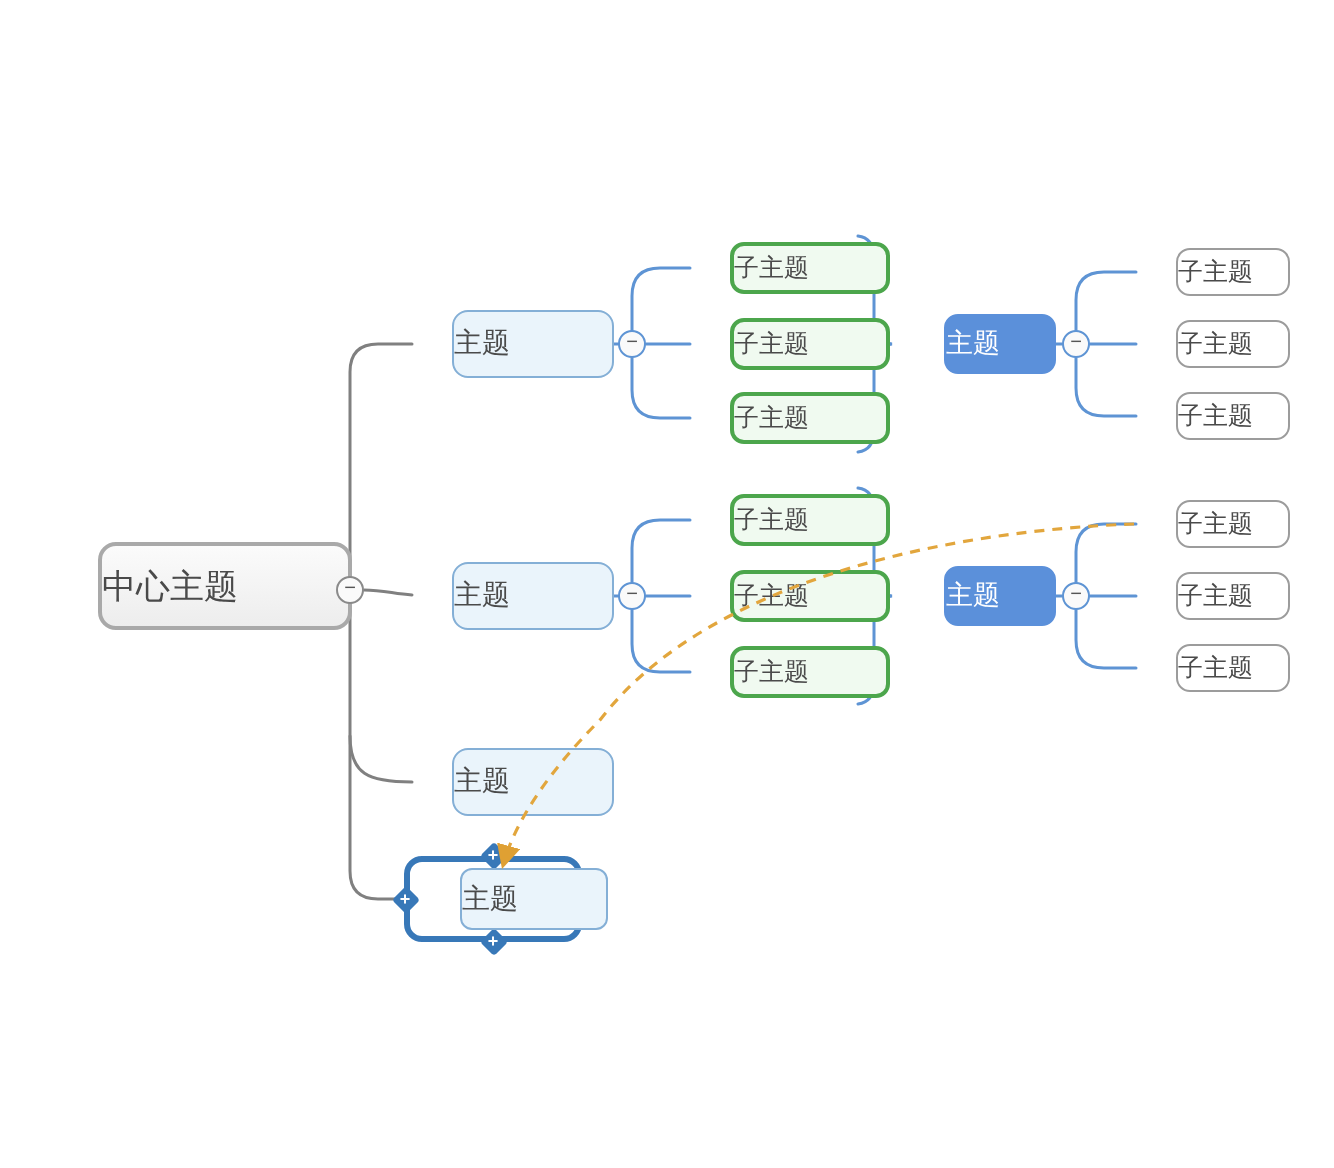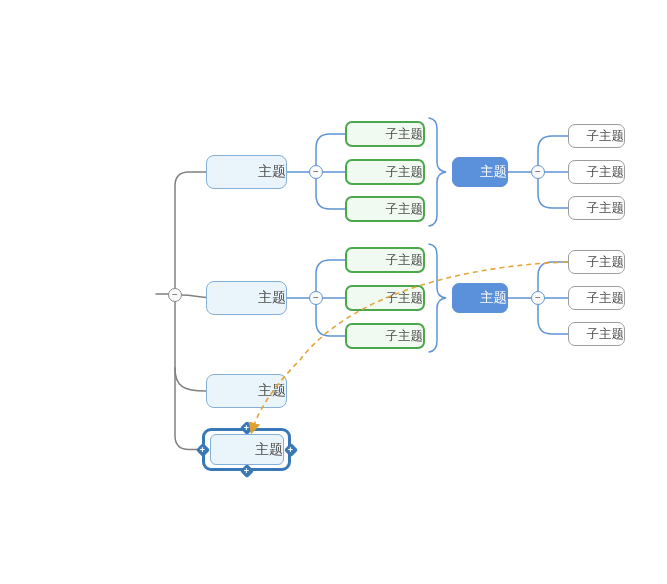--- a/index.html
+++ b/index.html
@@ -3,22 +3,22 @@
 <meta charset="utf-8">
 <style>
   html,body { margin:0; padding:0; background:#fff; }
   #canvas {
     position:relative; width:667px; height:584px; background:#ffffff;
     overflow:hidden; font-family:"Liberation Sans", sans-serif;
   }
   svg.layer { position:absolute; left:0; top:0; pointer-events:none; }
   .node {
     position:absolute; box-sizing:border-box;
-    display:flex; align-items:center; justify-content:flex-end;
-    color:#4A4A4A; white-space:nowrap; z-index:2;
+    display:flex; align-items:center; justify-content:flex-start;
+    color:#4A4A4A; white-space:nowrap; z-index:2;margin-left:20px;
   }
   .central {
     left:29px; top:271px; width:127px; height:44px;
     background:linear-gradient(#FBFBFB,#EDEDED);
     border:2px solid #A9A9A9; border-radius:9px; font-size:17px;
   }
   .topic {
     width:81px; height:34px; background:#EAF4FB;
     border:1.5px solid #84AFD6; border-radius:8px; font-size:14px;
   }
@@ -106,20 +106,23 @@
   <div class="sel-frame"></div>
   <div class="handle" style="left:202.5px; top:449.5px;"></div>
   <div class="handle" style="left:290.5px; top:449.5px;"></div>
   <div class="handle" style="left:246.5px; top:428px;"></div>
   <div class="handle" style="left:246.5px; top:471px;"></div>
   <span class="handle-plus" style="left:202.5px; top:449.5px;">+</span>
   <span class="handle-plus" style="left:290.5px; top:449.5px;">+</span>
   <span class="handle-plus" style="left:246.5px; top:428px;">+</span>
   <span class="handle-plus" style="left:246.5px; top:471px;">+</span>
 
+  <div class="node central">
+    <span>中心主题</span>
+  </div>
 
   <div class="node topic t1">
     <span>主题</span>
   </div>
   <div class="node topic t2">
     <span>主题</span>
   </div>
   <div class="node topic t3">
     <span>主题</span>
   </div>

